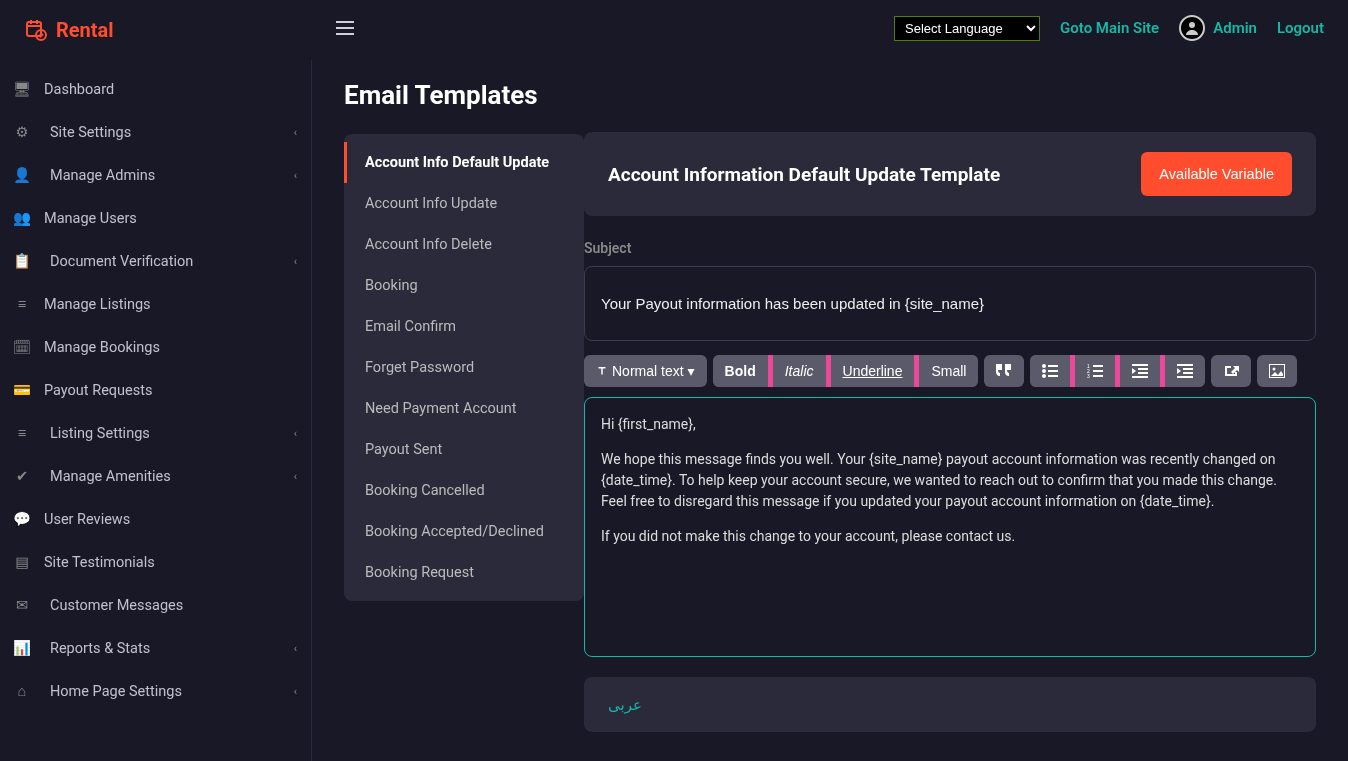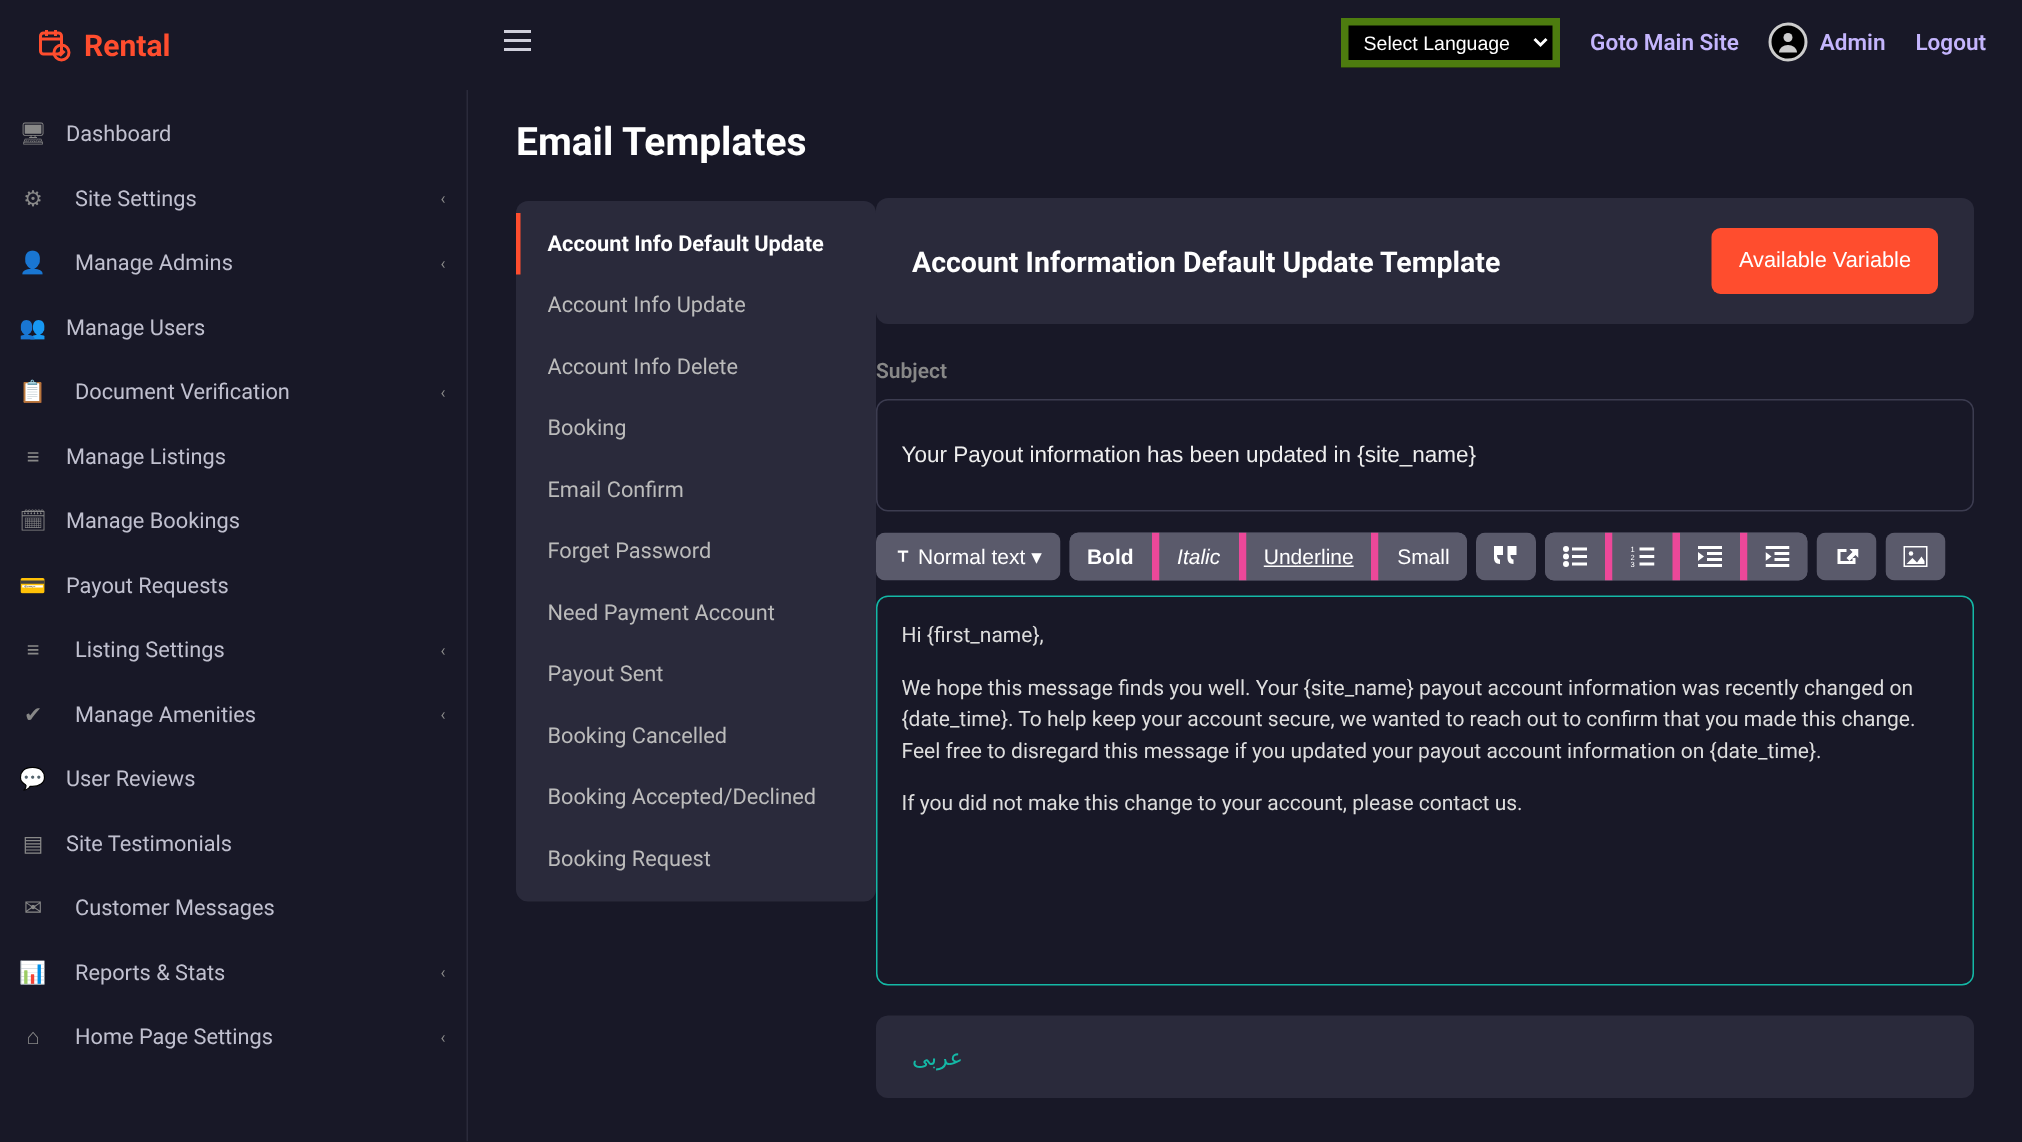--- a/index.html
+++ b/index.html
@@ -73,28 +73,28 @@
   background: #181827;
 }
 .hamburger {
   color: #cfcfdb;
   cursor: pointer;
   font-size: 18px;
 }
 .topbar-spacer { flex: 1; }
 .lang-select {
   background: #000;
-  border: 5px solid #4d7c0f;
+  border: 1px solid #4d7c0f;
   color: #fff;
   font-size: 13px;
   padding: 3px 6px;
   width: 146px;
 }
 .topbar-link {
-  color: #c4b5fd;
+  color: #14b8a6;
   font-weight: 600;
   font-size: 15px;
   cursor: pointer;
 }
 .avatar {
   width: 26px; height: 26px;
   border-radius: 50%;
   border: 2px solid #ccc;
   display: inline-flex;
   align-items: center;

